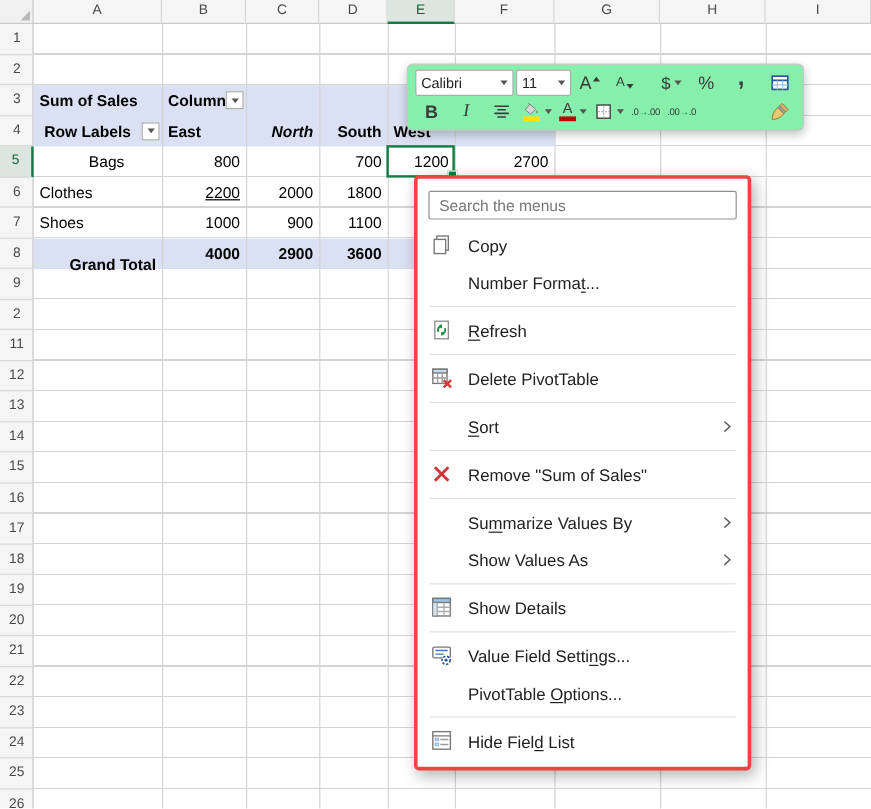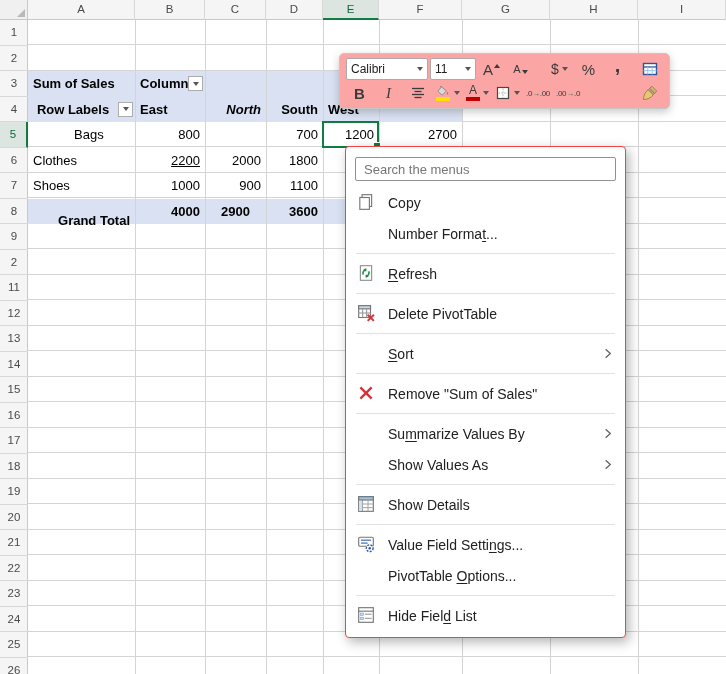--- a/index.html
+++ b/index.html
@@ -30,21 +30,21 @@
         white-space:nowrap;overflow:hidden;z-index:4;}
   .cell.b{font-weight:700;}
   .filterbtn{position:absolute;width:15px;height:15px;background:#fff;border:1px solid #ACACAC;
              box-sizing:border-box;display:flex;align-items:center;justify-content:center;z-index:5;}
   .fcaret{width:0;height:0;border-left:3.5px solid transparent;border-right:3.5px solid transparent;
           border-top:4px solid #555;}
   .selbox{position:absolute;border:2px solid #107C41;box-sizing:border-box;z-index:6;}
   .fhandle{position:absolute;right:-4px;bottom:-4px;width:6px;height:6px;background:#107C41;
            border:1px solid #fff;}
   
-  .mini-toolbar{position:absolute;left:339px;top:53px;width:331px;background:#fca5a5;
+  .mini-toolbar{position:absolute;left:339px;top:53px;width:331px;background:#86efac;
     border:1px solid #C6C6C6;border-radius:5px;box-shadow:0 3px 8px rgba(0,0,0,.22);
     padding:3px 6px;z-index:20;box-sizing:border-box;}
   .tb-row{display:flex;align-items:center;height:24px;gap:2px;}
   .combo{display:flex;align-items:center;justify-content:space-between;background:#fff;
          border:1px solid #ABABAB;height:20px;padding:0 4px;font-size:12px;border-radius:2px;color:#222;}
   .tbtn{height:22px;min-width:23px;border-radius:3px;display:flex;align-items:center;
         justify-content:center;padding:0 2px;color:#3B3B3B;}
   .tbtn svg{display:block;}
   .caret{width:0;height:0;border-left:3.5px solid transparent;border-right:3.5px solid transparent;
          border-top:4px solid #555;margin-left:3px;}
@@ -57,21 +57,21 @@
   .comma{font-size:20px;font-weight:700;line-height:10px;transform:translateY(-4px);}
   .bglyph{font-weight:700;font-size:15px;}
   .iglyph{font-style:italic;font-size:15px;font-family:"Liberation Serif",serif;}
   .stack{display:flex;flex-direction:column;align-items:center;}
   .cbar{display:block;width:14px;height:4px;margin-top:1px;}
   .dec{font-size:8px;letter-spacing:-.3px;white-space:nowrap;}
   .dec b{color:#217346;font-weight:400;}
   .sp8{width:8px;} .mla{margin-left:auto;}
   
   .context-menu{position:absolute;left:345px;top:146px;width:281px;background:#fff;
-    border:1px solid #ef4444;border-radius:4px;box-shadow:3px 4px 12px rgba(0,0,0,.3);
+    border:3px solid #ef4444;border-radius:4px;box-shadow:3px 4px 12px rgba(0,0,0,.3);
     padding:2px 0 6px;z-index:21;box-sizing:border-box;}
   .menu-search{display:block;width:calc(100% - 18px);margin:8px 9px 6px;height:24px;
     border:1px solid #919191;border-radius:2px;font-size:13px;padding:0 8px;box-sizing:border-box;
     outline:none;font-family:"Liberation Sans",sans-serif;color:#222;}
   .menu-search::placeholder{color:#767676;}
   .mitem{position:relative;height:31px;display:flex;align-items:center;padding-left:42px;
          font-size:14px;color:#212121;cursor:default;}
   .mi-icon{position:absolute;left:11px;top:6px;width:18px;height:18px;}
   .mi-icon svg{width:18px;height:18px;display:block;}
   .mi-chevron{position:absolute;right:10px;top:8px;width:15px;height:15px;}
@@ -110,21 +110,21 @@
       <div class="cell" style="left: 28px; width: 107px; top: 147.5px; height: 25.5px; line-height: 25.5px; text-align: left;">Clothes</div>
       <div class="cell" style="left: 135px; width: 70px; top: 147.5px; height: 25.5px; line-height: 25.5px; text-align: right; text-decoration: underline;">2200</div>
       <div class="cell" style="left: 205px; width: 61px; top: 147.5px; height: 25.5px; line-height: 25.5px; text-align: right;">2000</div>
       <div class="cell" style="left: 266px; width: 57px; top: 147.5px; height: 25.5px; line-height: 25.5px; text-align: right;">1800</div>
       <div class="cell" style="left: 28px; width: 107px; top: 173px; height: 25.5px; line-height: 25.5px; text-align: left;">Shoes</div>
       <div class="cell" style="left: 135px; width: 70px; top: 173px; height: 25.5px; line-height: 25.5px; text-align: right;">1000</div>
       <div class="cell" style="left: 205px; width: 61px; top: 173px; height: 25.5px; line-height: 25.5px; text-align: right;">900</div>
       <div class="cell" style="left: 266px; width: 57px; top: 173px; height: 25.5px; line-height: 25.5px; text-align: right;">1100</div>
       <div class="cell b" style="left: 28px; width: 107px; top: 208px; height: 25.5px; line-height: 25.5px; text-align: right;">Grand Total</div>
       <div class="cell b" style="left: 135px; width: 70px; top: 198.5px; height: 25.5px; line-height: 25.5px; text-align: right;">4000</div>
-      <div class="cell b" style="left: 205px; width: 61px; top: 198.5px; height: 25.5px; line-height: 25.5px; text-align: center;">2900</div>
+      <div class="cell b" style="left: 205px; width: 61px; top: 198.5px; height: 25.5px; line-height: 25.5px; text-align: right;">2900</div>
       <div class="cell b" style="left: 266px; width: 57px; top: 198.5px; height: 25.5px; line-height: 25.5px; text-align: right;">3600</div>
       <div class="filterbtn" style="left: 188px; top: 76.25px;">
         <i class="fcaret"></i>
       </div>
       <div class="filterbtn" style="left: 118px; top: 101.75px;">
         <i class="fcaret"></i>
       </div>
       <div class="selbox" style="left: 322px; top: 121px; width: 57px; height: 26.5px;">
         <div class="fhandle"></div>
       </div>

